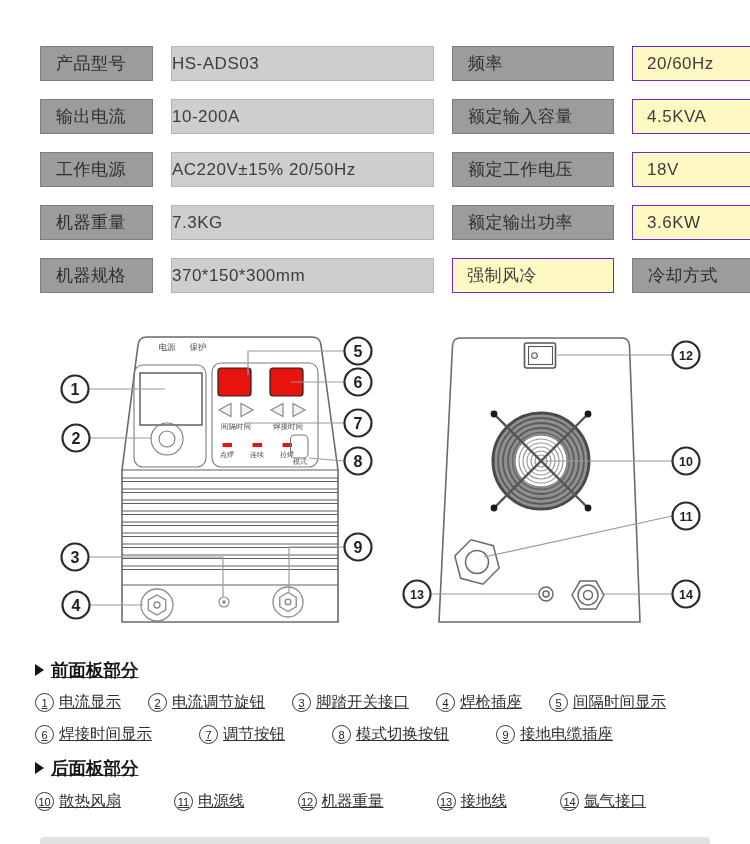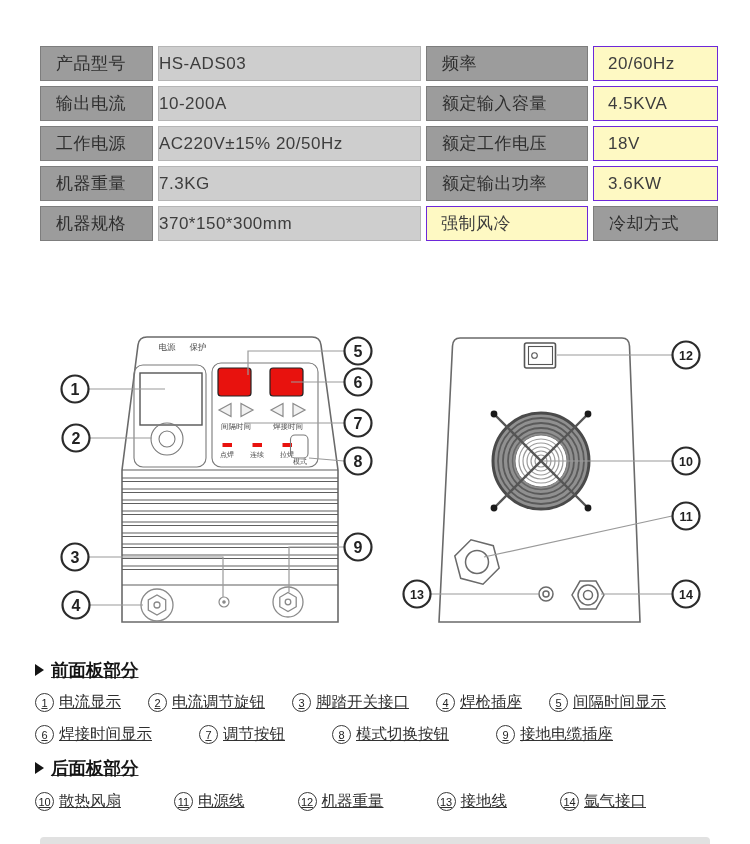--- a/index.html
+++ b/index.html
@@ -4,21 +4,21 @@
 <style>
   html,body{margin:0;padding:0;}
   body{
     width:750px;height:844px;background:#ffffff;position:relative;overflow:hidden;
     font-family:"Liberation Sans","DejaVu Sans",sans-serif;color:#333;
   }
   
   .spec-table{
     position:absolute;left:40px;top:46px;width:672px;
     display:grid;grid-template-columns:113px 263px 162px 125px;
-    grid-auto-rows:35px;gap:5px;background:#ffffff;
+    grid-auto-rows:35px;gap:18px;background:#ffffff;
   }
   .cell{display:flex;align-items:center;font-size:17px;box-sizing:border-box;letter-spacing:.5px;}
   .cell.lab{background:#9c9c9c;color:#2e2e2e;padding-left:15px;border:1px solid #7d7d7d;}
   .cell.v1{background:#cecece;color:#3d3d3d;border:1px solid #b5b5b5;}
   .cell.v2{background:#fef9c3;color:#3d3d3d;padding-left:14px;border:1px solid #6d28d9;}
   
   .diagram{position:absolute;left:0;top:325px;}
   .outline{fill:none;stroke:#6a6a6a;stroke-width:1.6;}
   .thin{fill:none;stroke:#7a7a7a;stroke-width:1.1;}
   .finline{stroke:#5f5f5f;stroke-width:1.2;}

